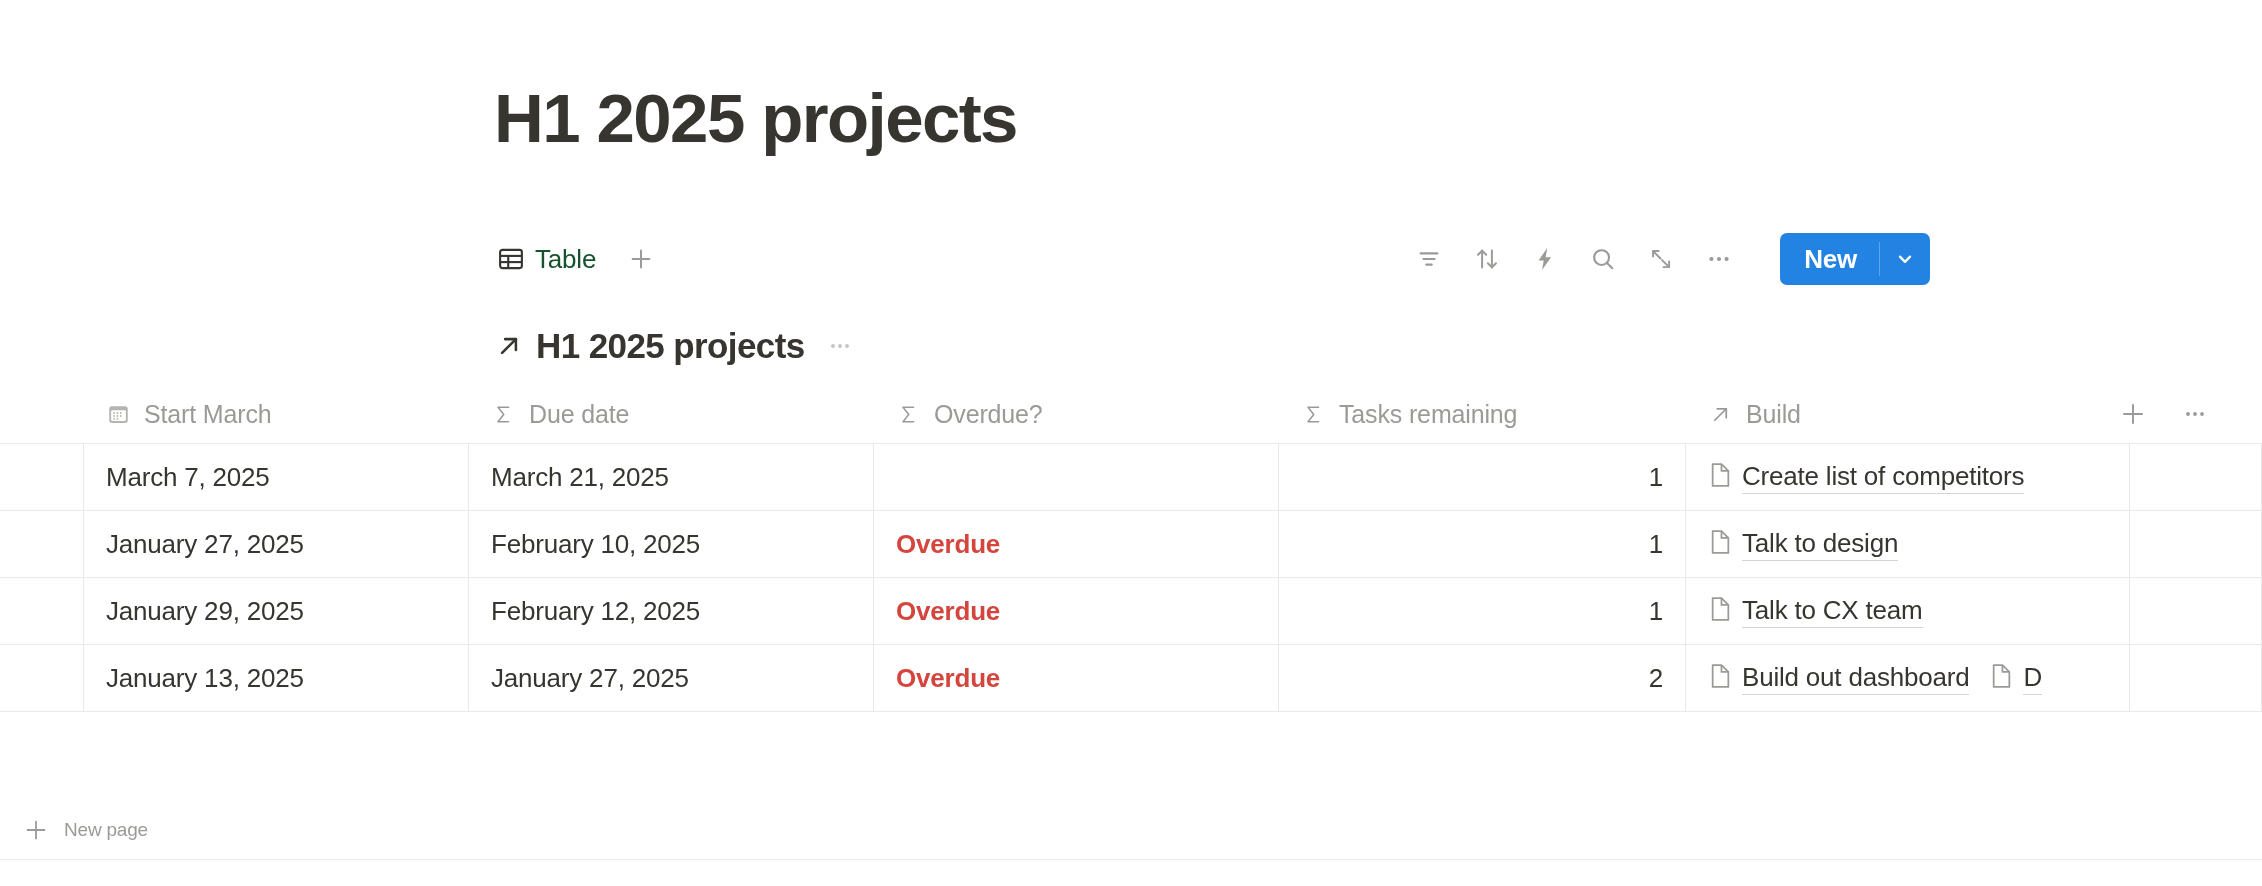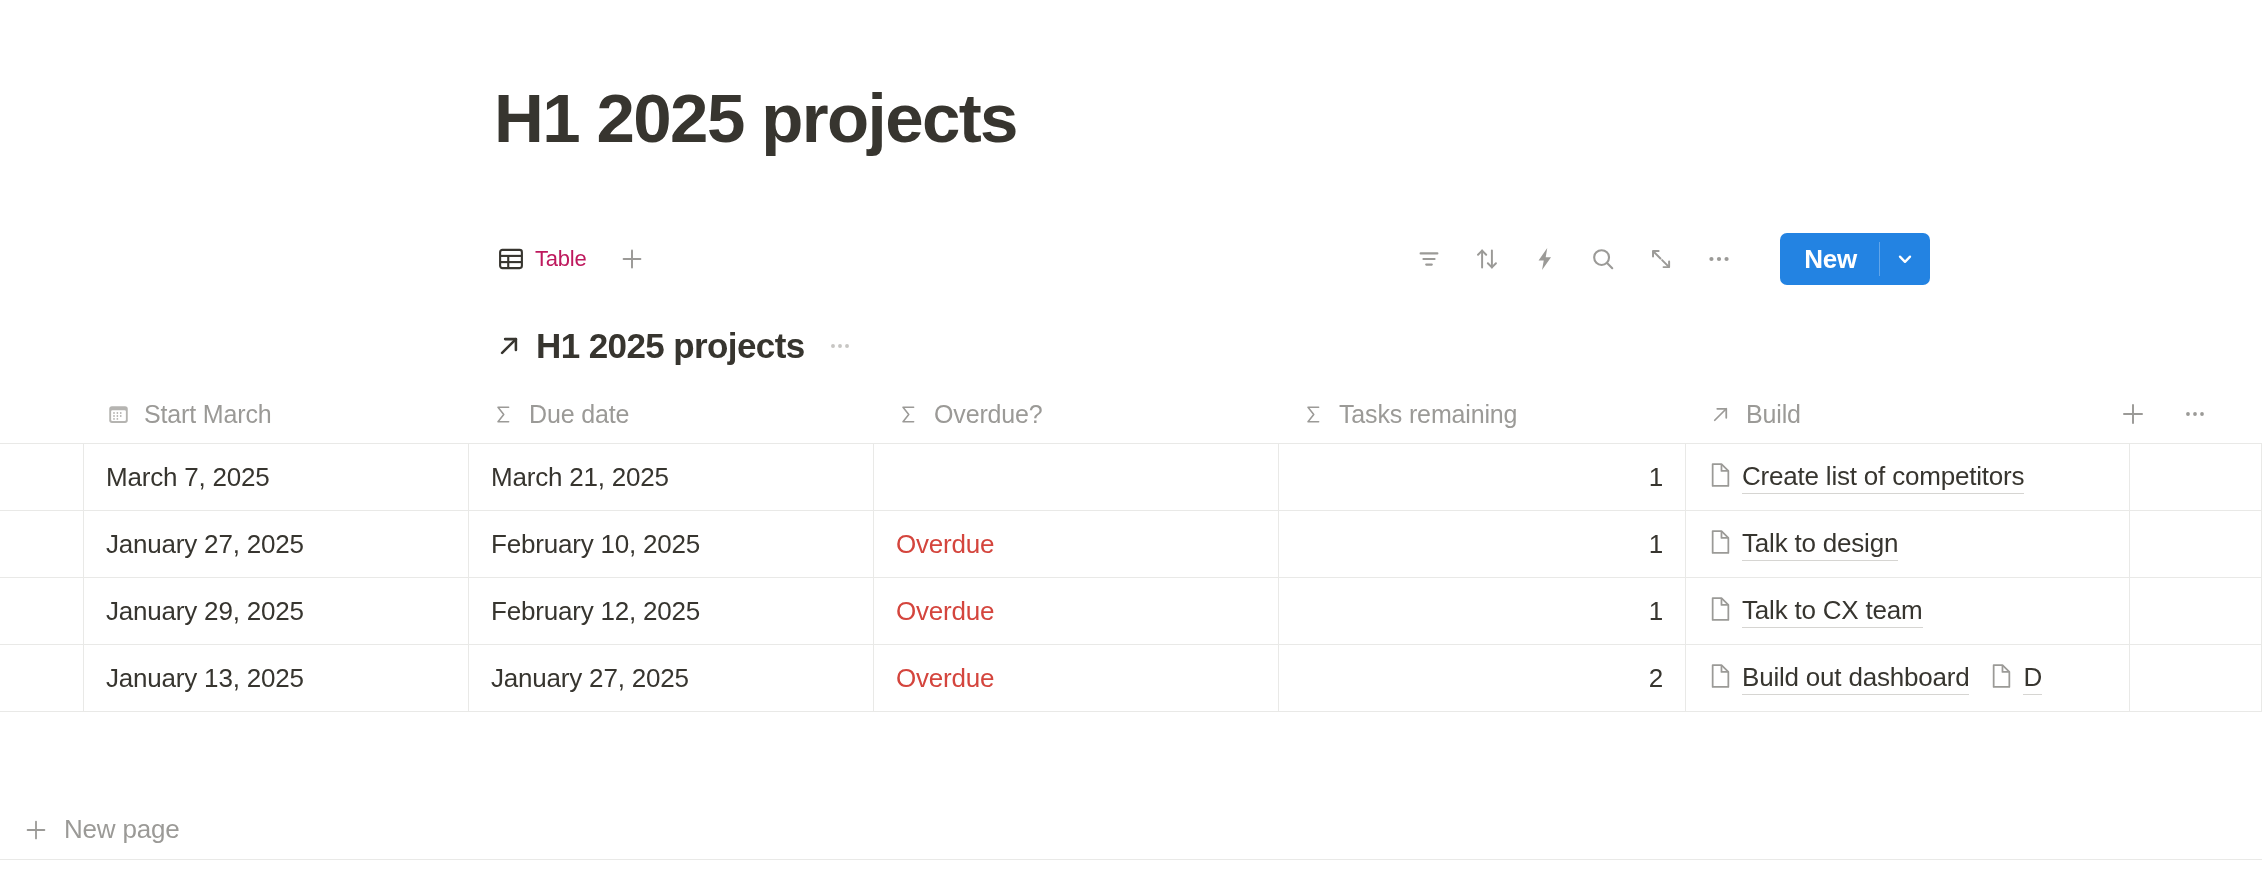--- a/index.html
+++ b/index.html
@@ -53,22 +53,22 @@
   .view-tab {
     display: flex;
     align-items: center;
     gap: 11px;
     padding: 0 4px;
     height: 44px;
     cursor: pointer;
   }
 
   .view-tab-label {
-    font-size: 22px;
-    color: #be185d;
+    font-size: 26px;
+    color: #14532d;
     font-weight: 500;
     letter-spacing: -0.2px;
   }
 
   .tab-add {
     margin-left: 24px;
     width: 34px;
     height: 34px;
     display: flex;
     align-items: center;
@@ -214,21 +214,21 @@
     border-right: 1px solid #e9e9e7;
     flex: none;
     font-size: 26px;
     color: #37352f;
     letter-spacing: -0.2px;
     white-space: nowrap;
     overflow: hidden;
     cursor: pointer;
   }
   .td.num { justify-content: flex-end; }
-  .td.overdue { color: #d4453d; font-weight: normal; }
+  .td.overdue { color: #d4453d; font-weight: bold; }
 
   
   .c-gutter   { width: 84px;  }
   .c-start    { width: 385px; }
   .c-due      { width: 405px; }
   .c-overdue  { width: 405px; }
   .c-tasks-n  { width: 407px; }
   .c-tasks    { width: 444px; }
   .c-extra    { width: 132px; }
 
@@ -254,21 +254,21 @@
     top: 800px;
     width: 2262px;
     height: 60px;
     display: flex;
     align-items: center;
     gap: 14px;
     padding-left: 22px;
     border-bottom: 1px solid #e9e9e7;
     cursor: pointer;
     color: #9b9a97;
-    font-size: 26px;
+    font-size: 19px;
     letter-spacing: -0.2px;
   }
 
   svg { display: block; }
 </style>
 </head>
 <body>
 
 <div class="page">
 

